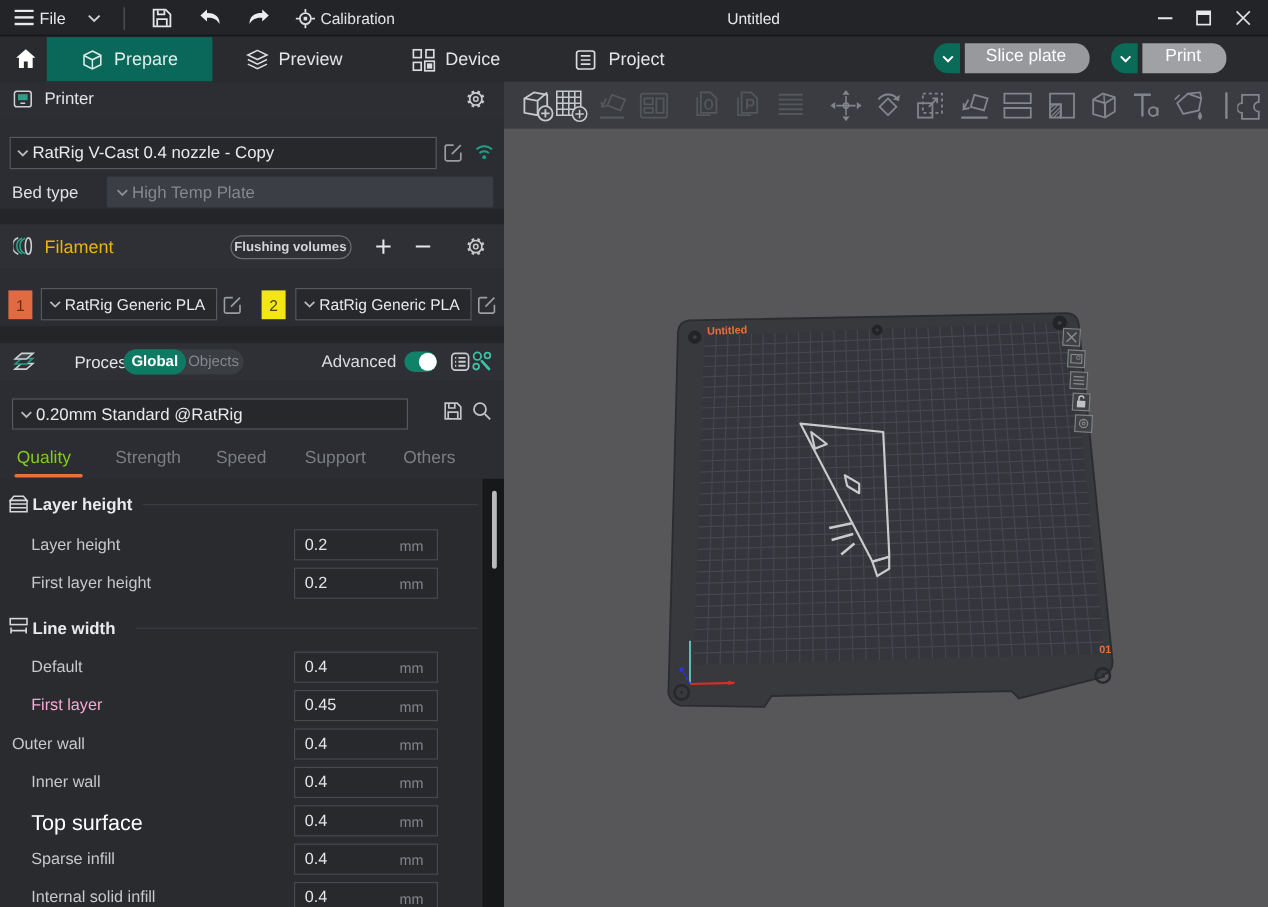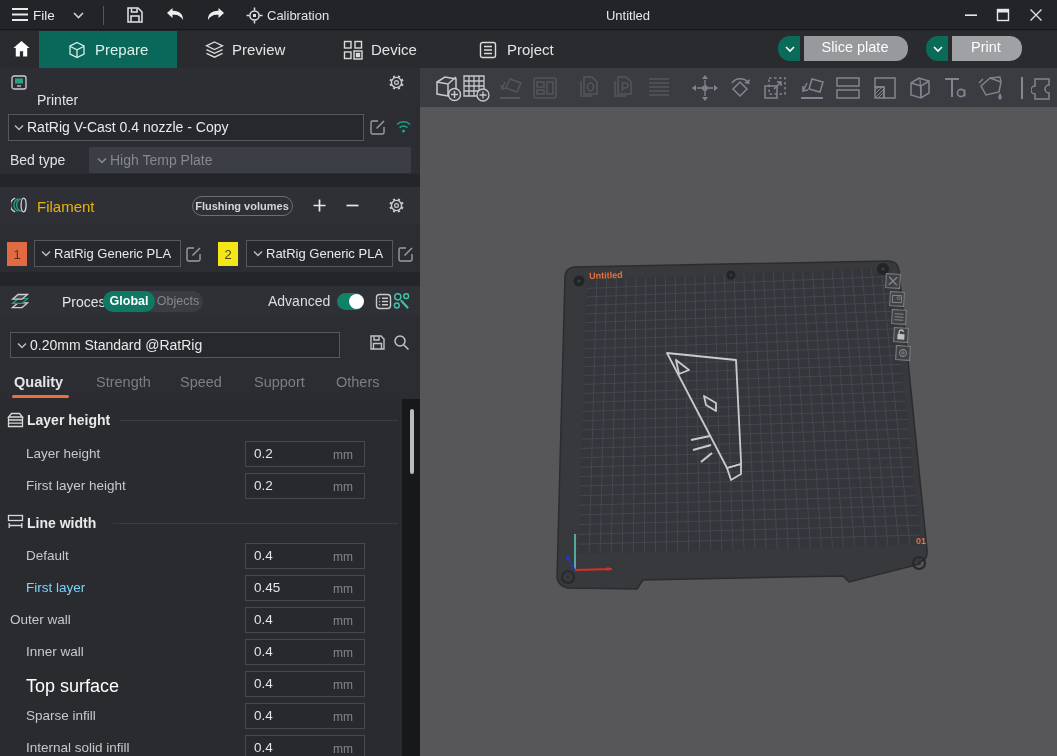--- a/index.html
+++ b/index.html
@@ -102,21 +102,21 @@
     <div class="ab" style="left:952px;top:5px;width:70px;height:25px;background:#9fa1a4;border-radius:0 12px 12px 0;"></div>
     <div class="ab txt" style="left:986px;top:8px;transform:translateX(-50%);font-size:14.5px;color:#fdfdfd;">Print</div>
   </div>
 <div class="ab" style="left:0;top:68px;width:420px;height:688px;background:#2b2d32;"></div>
 <div class="ab" style="left:0;top:68px;width:420px;height:28px;background:#2c2e33;"></div>
 <svg class="ab" style="left:11px;top:75px" width="16" height="15" viewBox="0 0 16 15">
     <rect x="1" y="1" width="14" height="13" rx="2" fill="none" stroke="#cfd0d2" stroke-width="1.3"></rect>
     <rect x="4" y="3.5" width="8" height="5" fill="#2ba188"></rect>
     <path d="M6 11 h4" stroke="#cfd0d2" stroke-width="1.3"></path>
   </svg>
-<div class="ab txt" style="left:37px;top:92px;font-size:14px;color:#e3e4e6;">Printer</div>
+<div class="ab txt" style="left:37px;top:74px;font-size:14px;color:#e3e4e6;">Printer</div>
 <svg class="ab" style="left:388px;top:74px" width="17" height="17" viewBox="0 0 18 18">
     <g fill="none" stroke="#c9cacc">
       <circle cx="9" cy="9" r="5.4" stroke-width="1.5"></circle>
       <circle cx="9" cy="9" r="2" stroke-width="1.3"></circle>
       <path d="M 14.17 11.14 L 16.02 11.91 M 11.14 14.17 L 11.91 16.02 M 6.86 14.17 L 6.09 16.02 M 3.83 11.14 L 1.98 11.91 M 3.83 6.86 L 1.98 6.09 M 6.86 3.83 L 6.09 1.98 M 11.14 3.83 L 11.91 1.98 M 14.17 6.86 L 16.02 6.09" stroke-width="2.4"></path>
     </g>
   </svg>
 <div class="ab" style="left:8px;top:114px;width:356px;height:27px;border:1px solid #55585d;background:#26282c;"></div>
 <svg class="ab" style="left:13px;top:124px" width="12" height="8" viewBox="0 0 12 8">
     <path d="M2 1.5 L6 5.5 L10 1.5" stroke="#b9babc" stroke-width="1.5" fill="none"></path>
@@ -237,21 +237,21 @@
       <path d="M5 2.5 v3.5 h5 v-3.5"></path>
       <path d="M4.5 15 v-5.5 h8 v5.5"></path>
     </g>
   </svg>
 <svg class="ab" style="left:393px;top:334px" width="17" height="17" viewBox="0 0 17 17">
     <g fill="none" stroke="#c3c4c6" stroke-width="1.5">
       <circle cx="7" cy="7" r="5"></circle>
       <path d="M11 11 l4.5 4.5"></path>
     </g>
   </svg>
-<div class="ab txt" style="left:14px;top:374px;font-size:14.5px;font-weight:bold;color:#e5e5e5;">Quality</div>
+<div class="ab txt" style="left:14px;top:374px;font-size:14.5px;font-weight:normal;color:#84cc16;">Quality</div>
 <div class="ab" style="left:12px;top:395px;width:57px;height:3px;background:#e8703f;border-radius:2px;"></div>
 <div class="ab txt" style="left:96px;top:374px;font-size:14.5px;color:#7b7e83;">Strength</div>
 <div class="ab txt" style="left:180px;top:374px;font-size:14.5px;color:#7b7e83;">Speed</div>
 <div class="ab txt" style="left:254px;top:374px;font-size:14.5px;color:#7b7e83;">Support</div>
 <div class="ab txt" style="left:336px;top:374px;font-size:14.5px;color:#7b7e83;">Others</div>
 <div class="ab" style="left:0;top:399px;width:420px;height:357px;background:#292b2f;"></div>
 <div class="ab" style="left:402px;top:399px;width:18px;height:357px;background:#17181a;"></div>
 <div class="ab" style="left:410px;top:409px;width:4px;height:65px;background:#b9babb;border-radius:2px;"></div>
 <svg class="ab" style="left:7px;top:412px" width="17" height="16" viewBox="0 0 17 16">
     <g fill="none" stroke="#d7d8da" stroke-width="1.3">
@@ -275,21 +275,21 @@
 <div class="ab txt" style="left:254px;top:446px;font-size:13.5px;color:#e4e5e7;">0.2</div>
 <div class="ab txt" style="left:333px;top:448px;font-size:12px;color:#83868b;">mm</div>
 <div class="ab txt" style="left:26px;top:478px;font-size:13.5px;color:#c6c8ca;">First layer height</div>
 <div class="ab" style="left:245px;top:473px;width:120px;height:26px;background:#27292d;border:1px solid #47494e;"></div>
 <div class="ab txt" style="left:254px;top:478px;font-size:13.5px;color:#e4e5e7;">0.2</div>
 <div class="ab txt" style="left:333px;top:480px;font-size:12px;color:#83868b;">mm</div>
 <div class="ab txt" style="left:26px;top:548px;font-size:13.5px;color:#c6c8ca;">Default</div>
 <div class="ab" style="left:245px;top:543px;width:120px;height:26px;background:#27292d;border:1px solid #47494e;"></div>
 <div class="ab txt" style="left:254px;top:548px;font-size:13.5px;color:#e4e5e7;">0.4</div>
 <div class="ab txt" style="left:333px;top:550px;font-size:12px;color:#83868b;">mm</div>
-<div class="ab txt" style="left:26px;top:580px;font-size:13.5px;color:#7dd3fc;">First layer</div>
+<div class="ab txt" style="left:26px;top:580px;font-size:13.5px;color:#f9a8d4;">First layer</div>
 <div class="ab" style="left:245px;top:575px;width:120px;height:26px;background:#27292d;border:1px solid #47494e;"></div>
 <div class="ab txt" style="left:254px;top:580px;font-size:13.5px;color:#e4e5e7;">0.45</div>
 <div class="ab txt" style="left:333px;top:582px;font-size:12px;color:#83868b;">mm</div>
 <div class="ab txt" style="left:10px;top:612px;font-size:13.5px;color:#c6c8ca;">Outer wall</div>
 <div class="ab" style="left:245px;top:607px;width:120px;height:26px;background:#27292d;border:1px solid #47494e;"></div>
 <div class="ab txt" style="left:254px;top:612px;font-size:13.5px;color:#e4e5e7;">0.4</div>
 <div class="ab txt" style="left:333px;top:614px;font-size:12px;color:#83868b;">mm</div>
 <div class="ab txt" style="left:26px;top:644px;font-size:13.5px;color:#c6c8ca;">Inner wall</div>
 <div class="ab" style="left:245px;top:639px;width:120px;height:26px;background:#27292d;border:1px solid #47494e;"></div>
 <div class="ab txt" style="left:254px;top:644px;font-size:13.5px;color:#e4e5e7;">0.4</div>

